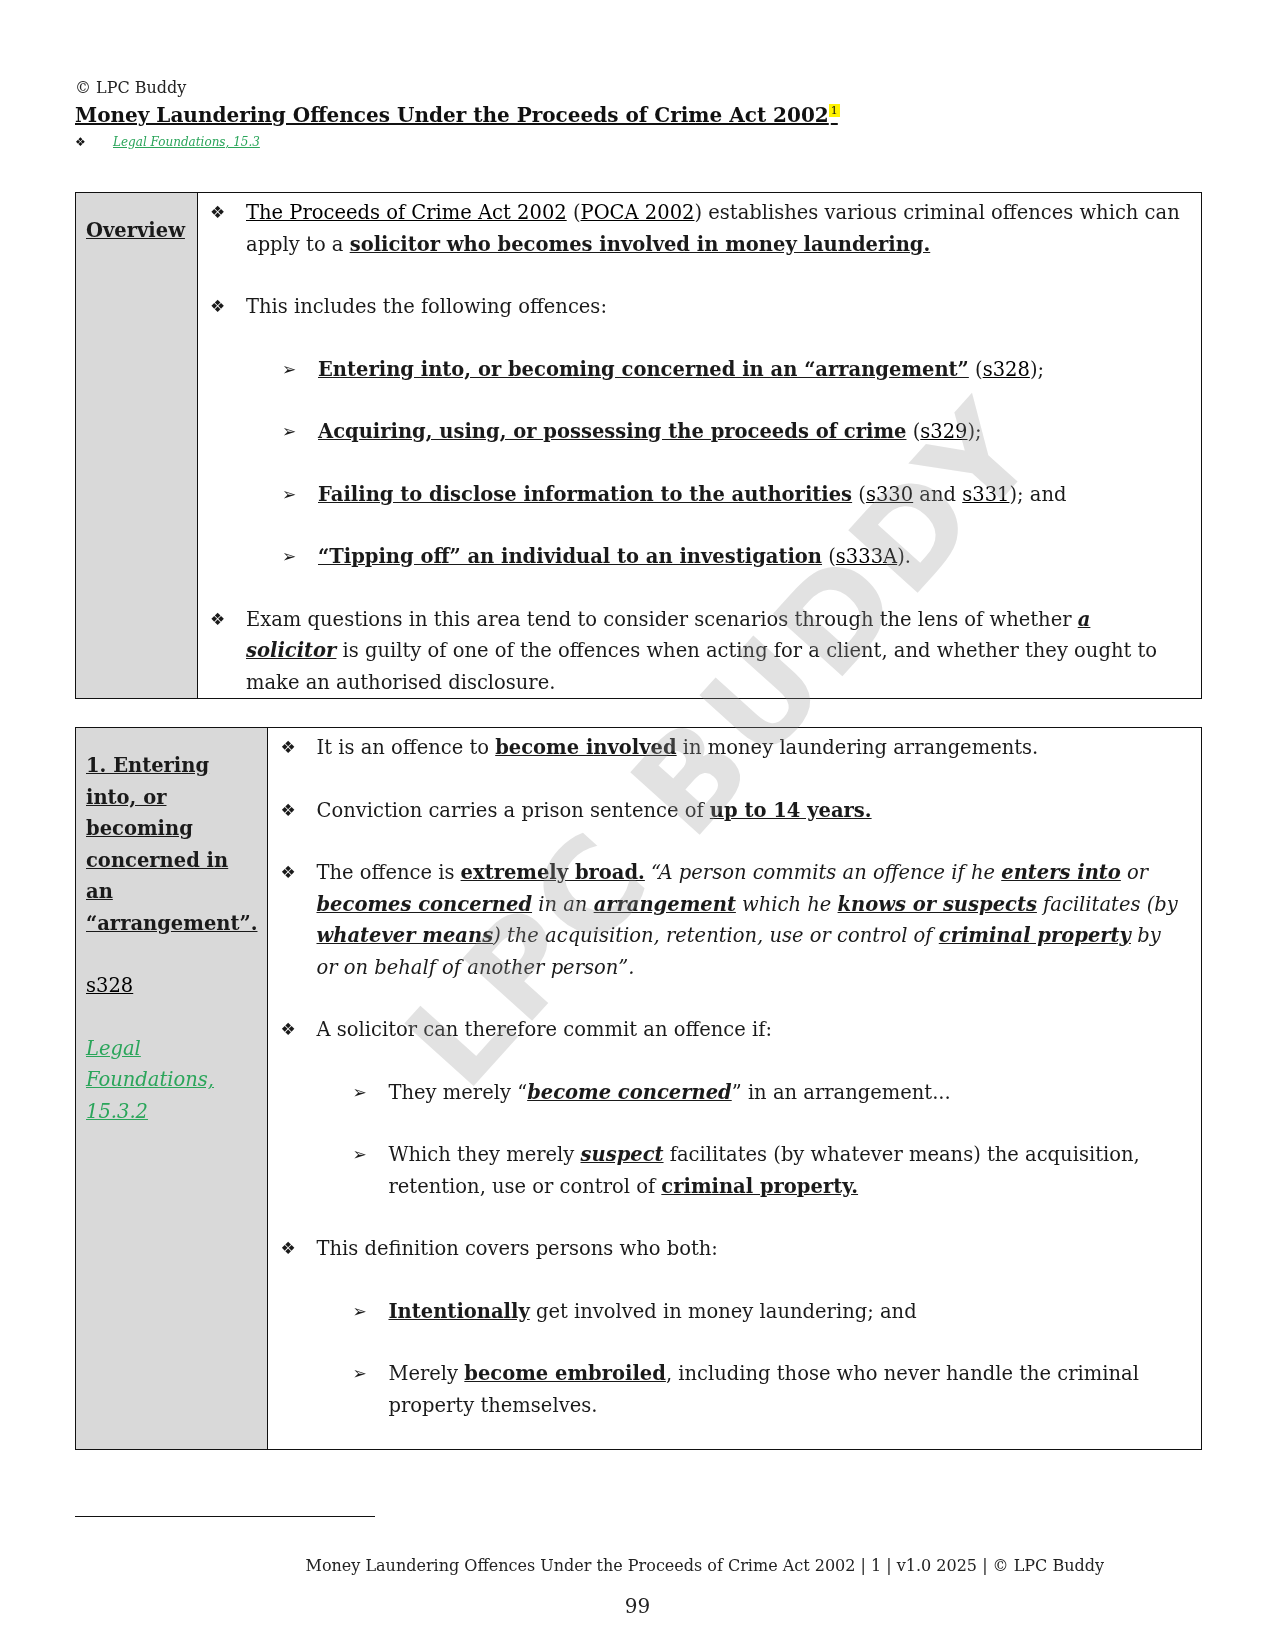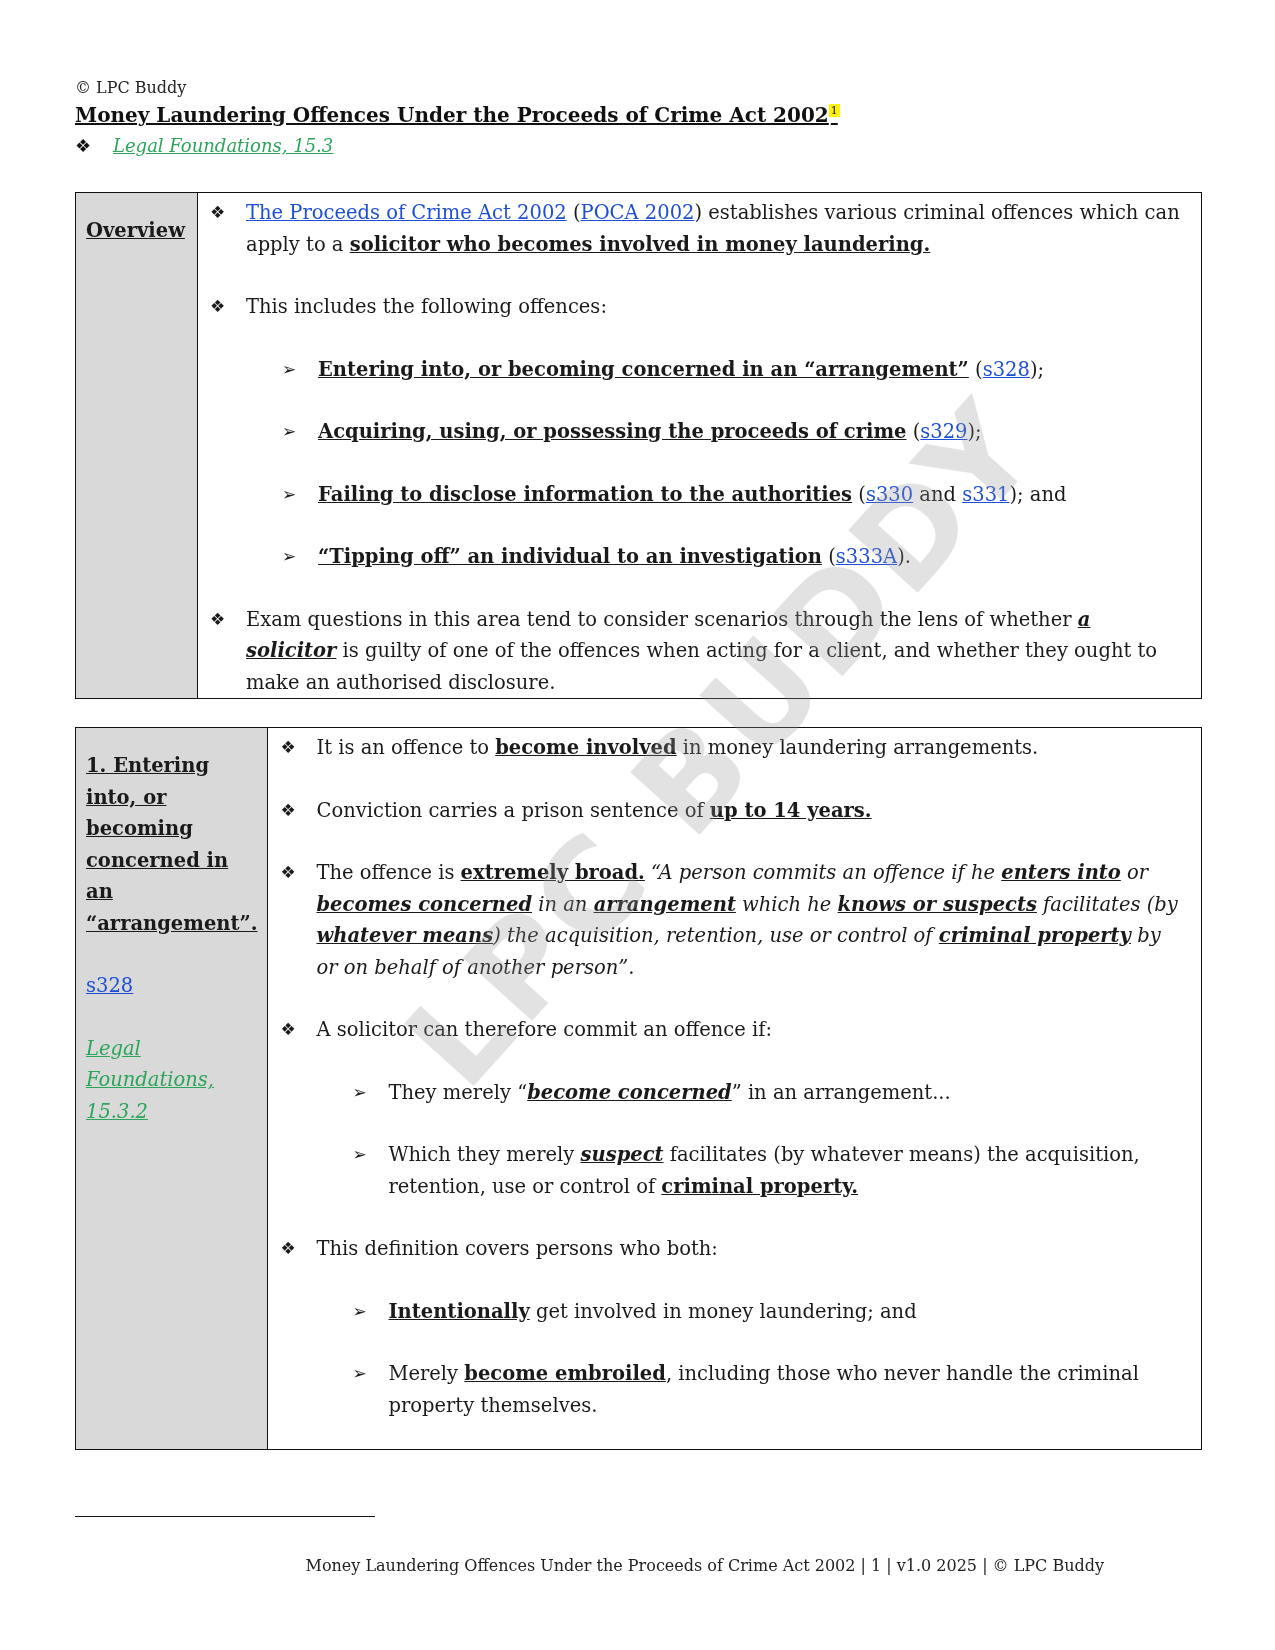--- a/index.html
+++ b/index.html
@@ -2,24 +2,24 @@
 <html><head>
 <meta charset="utf-8">
 <style>
   * { box-sizing: border-box; margin: 0; padding: 0; }
   html, body { width: 1275px; height: 1650px; background: #ffffff; }
   body { position: relative; font-family: "DejaVu Serif", serif; color: #1a1a1a; overflow: hidden; }
   .page { position: absolute; left: 0; top: 0; width: 1177px; height: 1650px; }
   .copyright { position: absolute; left: 75px; top: 78px; font-size: 16px; color: #222; }
   .title { position: absolute; left: 75px; top: 103px; font-size: 20px; font-weight: bold; text-decoration: underline; color: #111; white-space: nowrap; }
   .title sup { font-size: 11px; background: #fff200; font-weight: normal; padding: 0 2px; }
-  .lf { position: absolute; left: 75px; top: 135px; font-size: 18px; white-space: nowrap; }
+  .lf { position: absolute; left: 75px; top: 135px; font-size: 12px; white-space: nowrap; }
   .lf .bul { display: inline-block; width: 38px; color: #111; }
   a.green, .green { color: #2aa55a; font-style: italic; text-decoration: underline; }
-  a.blue, .blue { color: #1d4ed8; text-decoration: underline; }
+  a.blue, .blue { color: #000000; text-decoration: underline; }
   table.box { position: absolute; left: 75px; border-collapse: collapse; width: 1127px; }
   table.box td { border: 1.5px solid #111; vertical-align: top; }
   td.side { background: #d9d9d9; padding: 22px 10px; font-size: 19.5px; line-height: 31.5px; }
   td.side .hd { font-weight: bold; text-decoration: underline; }
   td.main { padding: 4px 20px 0 12px; font-size: 19.5px; line-height: 31.5px; background: transparent; }
   .b1 { position: relative; padding-left: 36px; margin-bottom: 31px; }
   .b1::before { content: "\2756"; position: absolute; left: 0; top: 0; font-size: 17px; }
   .b2 { position: relative; padding-left: 36px; margin-left: 72px; margin-bottom: 31px; }
   .b2::before { content: "\27A2"; position: absolute; left: 0; top: 0; font-size: 17px; }
   .bu { font-weight: bold; text-decoration: underline; }
@@ -102,14 +102,15 @@
       </td>
     </tr>
   </tbody>
     </table>
 
   <div class="watermark">LPC BUDDY</div>
 
   <div class="fn-rule"></div>
 
   <div class="footer">Money Laundering Offences Under the Proceeds of Crime Act 2002 | 1 | v1.0 2025 | © LPC Buddy</div>
+  <div class="pageno">99</div>
 
 </div>
 
 </body></html>

